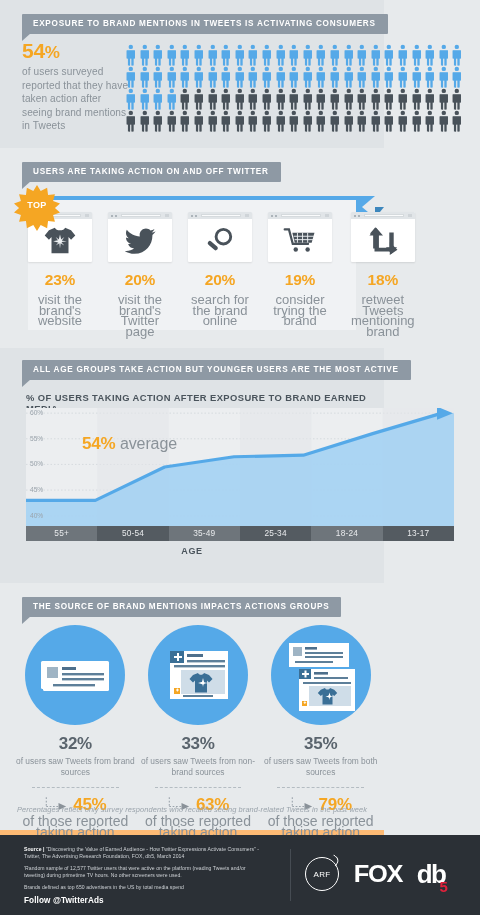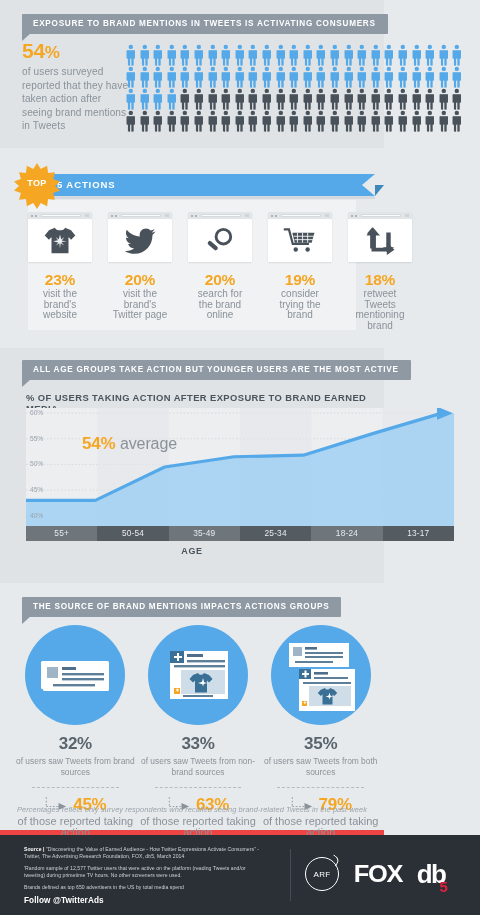--- a/index.html
+++ b/index.html
@@ -3,21 +3,21 @@
 <meta charset="utf-8">
 <style>
   * { box-sizing: border-box; margin: 0; padding: 0; }
   body {
     width: 480px; height: 915px;
     background: #e7eaec;
     font-family: "Liberation Sans", sans-serif;
     overflow: hidden;
     position: relative;
   }
-  .page { width: 384px; height: 915px; position: relative; background: #ef4444; }
+  .page { width: 384px; height: 915px; position: relative; background: #fdba74; }
 
   
   .hdr-wrap { position: relative; display: inline-block; margin-left: 22px; }
   .hdr {
     background: #8e99a4;
     color: #ffffff;
     font-size: 8.2px;
     font-weight: bold;
     letter-spacing: 0.72px;
     padding: 6px 12px 6px 11px;
@@ -103,21 +103,21 @@
   }
   .browser-bar {
     height: 7px; background: #e1e5e8;
     display: flex; align-items: center; padding: 0 3px; gap: 2px;
   }
   .bb-dot { width: 2px; height: 2px; background: #9aa3ab; border-radius: 50%; }
   .bb-field { flex: 1; height: 3px; background: #fafbfc; margin: 0 2px; border: 0.5px solid #d5dadd;}
   .bb-sq { width: 4px; height: 3.5px; background: #cfd4d8; }
   .browser-body { height: 43px; display: flex; align-items: center; justify-content: center; }
   .act-pct { color: #f5a623; font-size: 15.5px; font-weight: bold; margin-top: 9px; letter-spacing: -0.2px; }
-  .act-txt { color: #8a9299; font-size: 10px; line-height: 10.5px; margin-top: 0; padding: 0 3px; }
+  .act-txt { color: #8a9299; font-size: 13px; line-height: 10.5px; margin-top: 6px; padding: 0 3px; }
 
   
   #sec3 { position: relative; height: 235px; padding-top: 10px; background: #dfe3e6; }
   #chart-title {
     position: absolute; left: 26px; top: 44px;
     color: #4a545c; font-size: 9.4px; font-weight: bold; letter-spacing: 0.42px;
   }
   #chart-box { position: absolute; left: 26px; top: 60px; width: 428px; height: 118px; background: #eceef0; overflow: hidden; }
   #chart-svg { position: absolute; left: 0; top: 0; }
   .ylab { position: absolute; color: #9aa3ab; font-size: 6.6px; left: 4px; }
@@ -132,21 +132,21 @@
   #sec4 { position: relative; height: 247px; padding-top: 12px; background: #e7eaec; }
   #src-row { position: absolute; left: 14px; right: 2px; top: 42px; display: flex; }
   .src-col { flex: 1; text-align: center; }
   .circ { width: 100px; height: 100px; border-radius: 50%; background: #55a9e8; margin: 0 auto; position: relative; }
   .src-pct { color: #5a646d; font-size: 17px; font-weight: bold; margin-top: 9px; letter-spacing: -0.3px;}
   .src-txt { color: #8a9299; font-size: 8.4px; line-height: 11px; margin-top: 2px;}
   .dash-sep { border-top: 1px dashed #b4bcc2; margin: 9px 18px 0 18px; }
   .arrow-row { display: flex; align-items: center; justify-content: center; margin-top: 7px; gap: 3px;}
   .elbow { width: 26px; height: 18px; }
   .sub-pct { color: #f5a623; font-size: 17px; font-weight: bold; letter-spacing: -0.3px;}
-  .sub-txt { color: #8a9299; font-size: 11px; line-height: 11px; margin-top: 1px;}
+  .sub-txt { color: #8a9299; font-size: 14px; line-height: 11px; margin-top: 1px;}
   #footnote { position: absolute; left: 0; right: 0; top: 222px; text-align: center; color: #9aa3ab; font-size: 7.4px; font-style: italic; letter-spacing: 0.1px;}
 
   
   #footer { position: absolute; left: 0; bottom: 0; width: 480px; height: 80px; background: #2b3036; }
   #f-left { position: absolute; left: 24px; top: 11px; width: 240px; }
   .f-p { color: #cfd3d7; font-size: 5.1px; line-height: 7px; margin-bottom: 5px; letter-spacing: 0.05px;}
   .f-p b { color: #ffffff; }
   #f-follow { color: #ffffff; font-size: 8.2px; font-weight: bold; margin-top: 3px; letter-spacing: 0.1px;}
   #f-div { position: absolute; left: 290px; top: 14px; width: 1px; height: 52px; background: #464c53; }
   #f-logos { position: absolute; left: 305px; top: 22px; display: flex; align-items: center; gap: 16px; }
@@ -869,20 +869,24 @@
   <circle cx="7" cy="3.4" r="2.6" fill="#49525a"></circle>
   <path fill="#49525a" d="M2.2 7.6h9.6v9.2H9.1v8.6H7.8v-8.6H6.2v8.6H4.9v-8.6H2.2z"></path>
   <rect x="2.2" y="7.6" width="9.6" height="9.6" fill="#49525a"></rect>
   <rect x="3.6" y="15" width="2.3" height="10.4" fill="#49525a"></rect>
   <rect x="8.1" y="15" width="2.3" height="10.4" fill="#49525a"></rect>
 </svg>
       </div>
   </div>
 
   <div id="sec2">
+    <div class="hdr-wrap">
+      <div class="hdr">USERS ARE TAKING ACTION ON AND OFF TWITTER</div>
+      <div class="hdr-tail"></div>
+    </div>
 
     <div id="ribbon-row">
       <div id="ribbon"></div>
       <div id="ribbon-shadow"></div>
       <div id="ribbon-notch"></div>
       <div id="ribbon-tail"></div>
       <div id="ribbon-label">5 ACTIONS</div>
       <svg id="starburst" viewBox="0 0 100 100">
         <polygon fill="#f5a623" points="50,0 58,13 72,6 74,22 89,20 85,35 100,40 89,50 100,60 85,65 89,80 74,78 72,94 58,87 50,100 42,87 28,94 26,78 11,80 15,65 0,60 11,50 0,40 15,35 11,20 26,22 28,6 42,13"></polygon>
       </svg>

